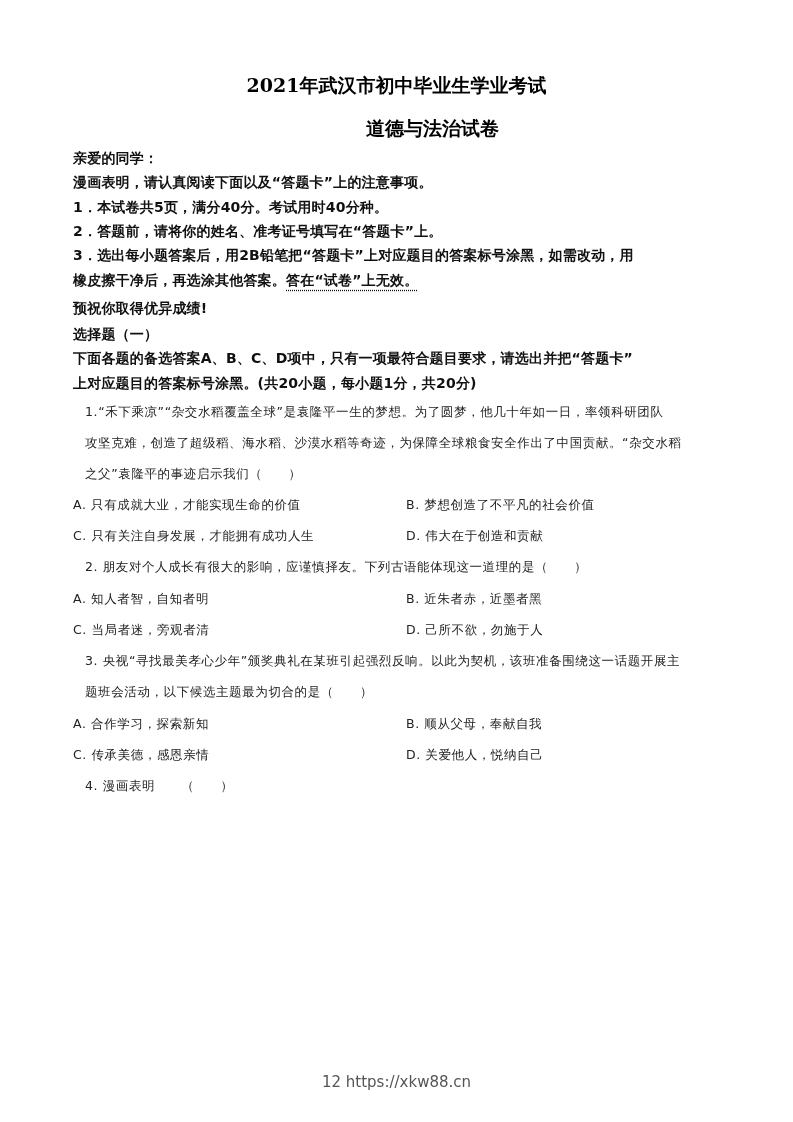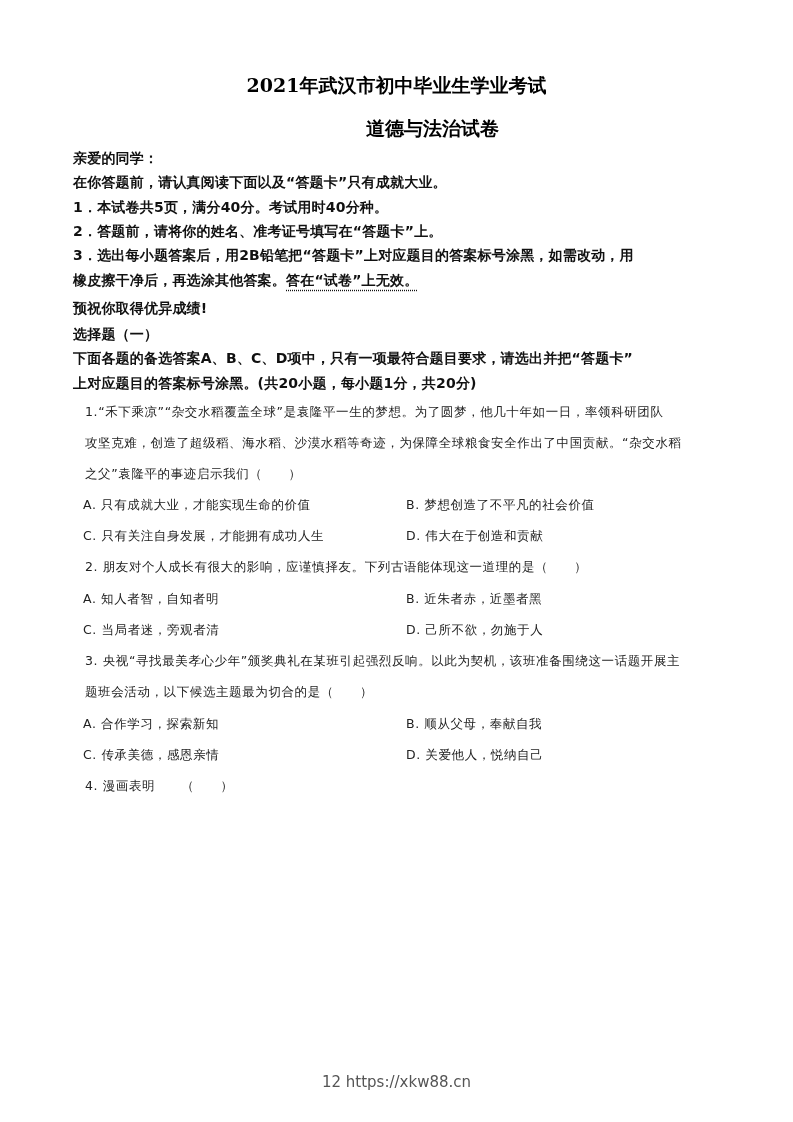--- a/index.html
+++ b/index.html
@@ -16,37 +16,37 @@
       font-weight: bold; font-size: 14px; color: #111; white-space: nowrap; letter-spacing: 0.2px;
     }
     .q {
       position: absolute; left: 73px; font-family: "DejaVu Sans", "Liberation Sans", sans-serif;
       font-size: 12.5px; color: #222; white-space: nowrap; letter-spacing: 0.6px; margin-left: 12px;
     }
     .opt {
       position: absolute; font-family: "DejaVu Sans", "Liberation Sans", sans-serif;
       font-size: 12.5px; color: #222; white-space: nowrap; letter-spacing: 0.6px;
     }
-    .col-a { left: 73px; margin-left: 10px; }
+    .col-a { left: 73px; }
     .col-b { left: 406px; text-align: center; }
     .dots { text-decoration: underline dotted; text-underline-offset: 5px; }
     .footer {
       position: absolute; top: 1073px; left: 0; width: 793px; text-align: center;
       font-family: "DejaVu Sans", "Liberation Sans", sans-serif; font-size: 15px; color: #555;
     }
   </style>
 </head>
 <body>
 
 <div class="page">
   <div class="title t1">2021年武汉市初中毕业生学业考试</div>
   <div class="title t2">道德与法治试卷</div>
 
   <div class="b" style="top:150px">亲爱的同学：</div>
-  <div class="b" style="top:174px">在你答题前，请认真阅读下面以及“答题卡”只有成就大业。</div>
+  <div class="b" style="top:174px">漫画表明，请认真阅读下面以及“答题卡”上的注意事项。</div>
   <div class="b" style="top:199px">1．本试卷共5页，满分40分。考试用时40分种。</div>
   <div class="b" style="top:223px">2．答题前，请将你的姓名、准考证号填写在“答题卡”上。</div>
   <div class="b" style="top:247px">3．选出每小题答案后，用2B铅笔把“答题卡”上对应题目的答案标号涂黑，如需改动，用</div>
   <div class="b" style="top:272px">
     <span>橡皮擦干净后，再选涂其他答案。</span><span class="dots">答在“试卷”上无效。</span>
   </div>
   <div class="b" style="top:300px">预祝你取得优异成绩!</div>
 
   <div class="b" style="top:326px">选择题（一）</div>
   <div class="b" style="top:350px">下面各题的备选答案A、B、C、D项中，只有一项最符合题目要求，请选出并把“答题卡”</div>

